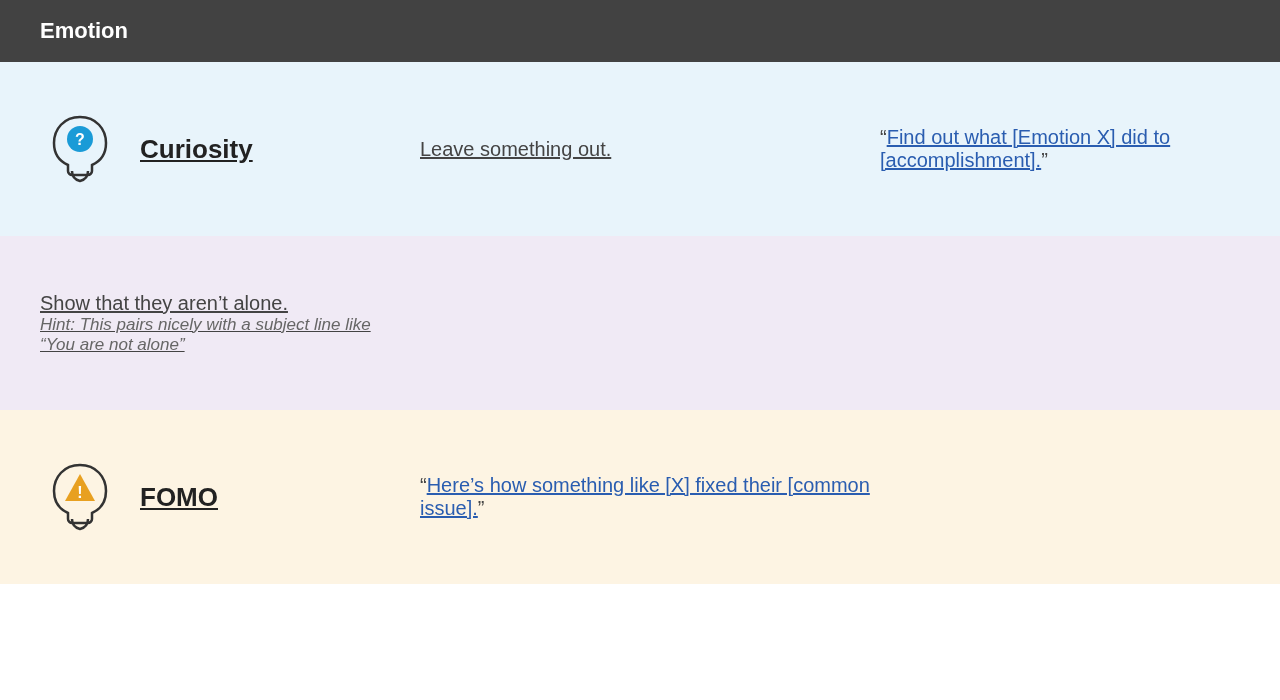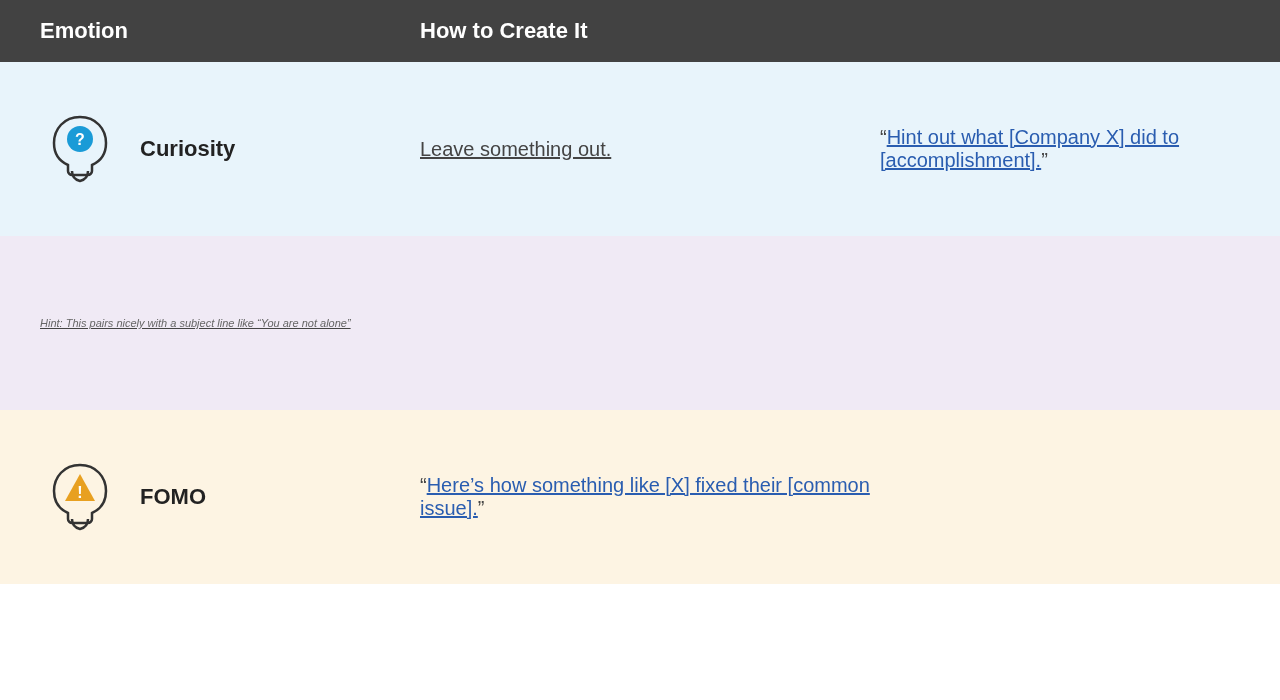--- a/index.html
+++ b/index.html
@@ -63,34 +63,35 @@
       background-color: #fdf4e3;
     }
 
     .emotion-cell {
       display: flex;
       align-items: center;
       gap: 20px;
     }
 
     .emotion-label {
-      font-size: 22px;
+      font-size: 26px;
       font-weight: 800;
       color: #222;
+      text-decoration: underline;
     }
 
     .how-cell {
       font-size: 20px;
       color: #444;
       padding-right: 30px;
       text-decoration: underline;
     }
 
     .how-hint {
-      font-size: 11px;
+      font-size: 17px;
       font-style: italic;
       color: #666;
     }
 
     .example-cell {
       font-size: 20px;
       color: #444;
     }
 
     .example-link {
@@ -106,21 +107,20 @@
       flex-shrink: 0;
     }
   </style>
 </head>
 <body>
 
 <div class="table-container">
 
   <div class="header-row">
     <div class="header-cell">Emotion</div>
-    <div class="header-cell">How to Create It</div>
   </div>
 
   <div class="rows-container">
 
     <div class="data-row curiosity">
       <div class="emotion-cell">
         <svg class="head-icon" viewBox="0 0 80 80" xmlns="http://www.w3.org/2000/svg">
 
           <path d="M40 8 C24 8 14 20 14 34 C14 44 19 52 28 56 L28 62 C28 64 30 66 32 66 L48 66 C50 66 52 64 52 62 L52 56 C61 52 66 44 66 34 C66 20 56 8 40 8 Z" fill="none" stroke="#333" stroke-width="2.5"></path>
 
@@ -129,26 +129,27 @@
           <circle cx="40" cy="30" r="13" fill="#1a9bd7"></circle>
 
           <text x="40" y="36" text-anchor="middle" font-size="16" font-weight="bold" fill="white">?</text>
         </svg>
         <span class="emotion-label">Curiosity</span>
       </div>
       <div class="how-cell">
         <span>Leave something out.</span>
       </div>
       <div class="example-cell">
-        <span>“</span><a class="example-link">Hint out what [Company X] did to [accomplishment].</a><span>”</span>
+        <span>“</span><a class="example-link">Find out what [Emotion X] did to [accomplishment].</a><span>”</span>
       </div>
     </div>
 
     <div class="data-row empathy">
       <div class="how-cell">
+        <span>Show that they aren’t alone.</span>
         <div class="how-hint">Hint: This pairs nicely with a subject line like “You are not alone”</div>
       </div>
     </div>
 
     <div class="data-row fomo">
       <div class="emotion-cell">
         <svg class="head-icon" viewBox="0 0 80 80" xmlns="http://www.w3.org/2000/svg">
 
           <path d="M40 8 C24 8 14 20 14 34 C14 44 19 52 28 56 L28 62 C28 64 30 66 32 66 L48 66 C50 66 52 64 52 62 L52 56 C61 52 66 44 66 34 C66 20 56 8 40 8 Z" fill="none" stroke="#333" stroke-width="2.5"></path>
           <path d="M32 62 Q32 70 40 72 Q48 70 48 62" fill="none" stroke="#333" stroke-width="2.5"></path>

